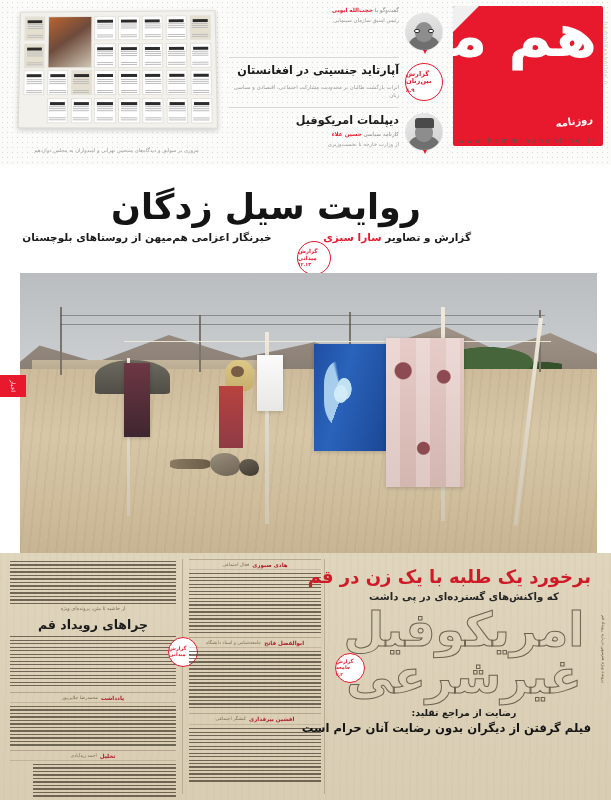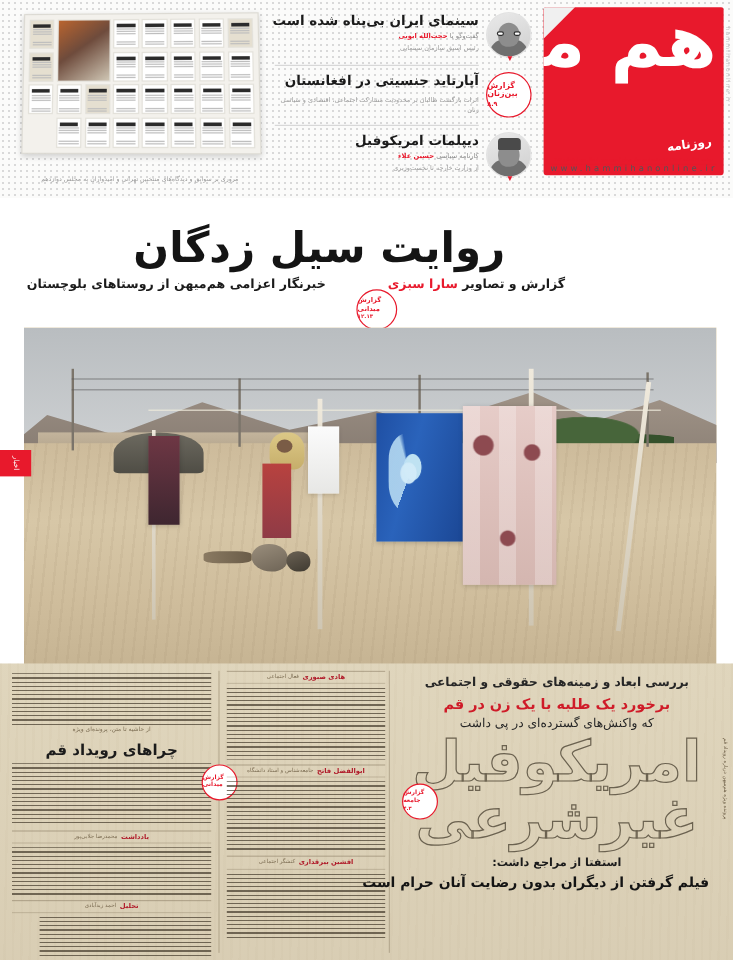--- a/index.html
+++ b/index.html
@@ -474,26 +474,26 @@
   .left-kicker {
     font-size: 5px; color:#7d6e54; text-align:center; white-space:nowrap;
   }
   .left-badge { position: absolute; left: 6px; top: 70px; }
 
   .big-kicker {
     font-size: 10.2px; font-weight: bold; color: #262626;
     text-align: center; line-height: 1.45; white-space: nowrap;
   }
   .big-red {
-    font-size: 12px; font-weight: bold; color: #cf1b28;
+    font-size: 18px; font-weight: bold; color: #cf1b28;
     text-align: center; line-height: 1.4; white-space: nowrap;
     margin-top: 1px;
   }
   .big-tail {
-    font-size: 10.2px; font-weight: normal; color: #262626;
+    font-size: 10.2px; font-weight: bold; color: #262626;
     text-align: center; line-height: 1.45; white-space: nowrap;
     margin-top: 1px;
   }
   .outline-word {
     font-size: 47px;
     font-weight: bold;
     text-align: center;
     color: transparent;
     -webkit-text-stroke: 1px #6b6250;
     line-height: 0.96;
@@ -534,21 +534,20 @@
 
     <div class="teasers">
 
       <div class="teaser">
         <div class="portrait glasses">
           <span class="body"></span>
             <span class="head"></span>
           <span class="lens l"></span>
             <span class="lens r"></span>
         </div>
-        <div class="teaser-title">سینمای ایران بی‌پناه شده است</div>
         <div class="teaser-by">
           <span>گفت‌وگو با</span>
           <span class="nm">حجت‌الله ایوبی</span>
         </div>
         <div class="teaser-desc">رئیس اسبق سازمان سینمایی</div>
         <div class="teaser-arrow">▾</div>
       </div>
 
       <div class="teaser">
         <div class="teaser-divider"></div>
@@ -716,26 +715,25 @@
       <div class="sec-head">
         <span>افشین بیرقداری</span>
         <span class="sub">کنشگر اجتماعی</span>
       </div>
       <div class="fake-lines" style="height:56px;"></div>
     </div>
 
     <div class="col-right">
       <div class="vert-note">پرونده ویژه هم‌میهن درباره رویداد قم</div>
       <div style="padding:6px 18px 0 10px;">
-        <div class="big-kicker">بررسی ابعاد و زمینه‌های حقوقی و اجتماعی</div>
         <div class="big-red">برخورد یک طلبه با یک زن در قم</div>
         <div class="big-tail">که واکنش‌های گسترده‌ای در پی داشت</div>
         <div class="outline-word">امریکوفیل</div>
         <div class="outline-word">غیرشرعی</div>
-        <div class="foot-kicker">استفتا از مراجع داشت:</div>
+        <div class="foot-kicker">رضایت از مراجع تقلید:</div>
         <div class="foot-main">فیلم گرفتن از دیگران بدون رضایت آنان حرام است</div>
       </div>
       <div class="badge-round" style="position:absolute; left:8px; top:96px; width:30px; height:30px;">
         <span class="l1" style="font-size:5px">گزارش</span>
         <span class="l2" style="font-size:5px">جامعه</span>
         <span class="l3" style="font-size:4.4px">۴.۳</span>
       </div>
     </div>
   </div>
 

